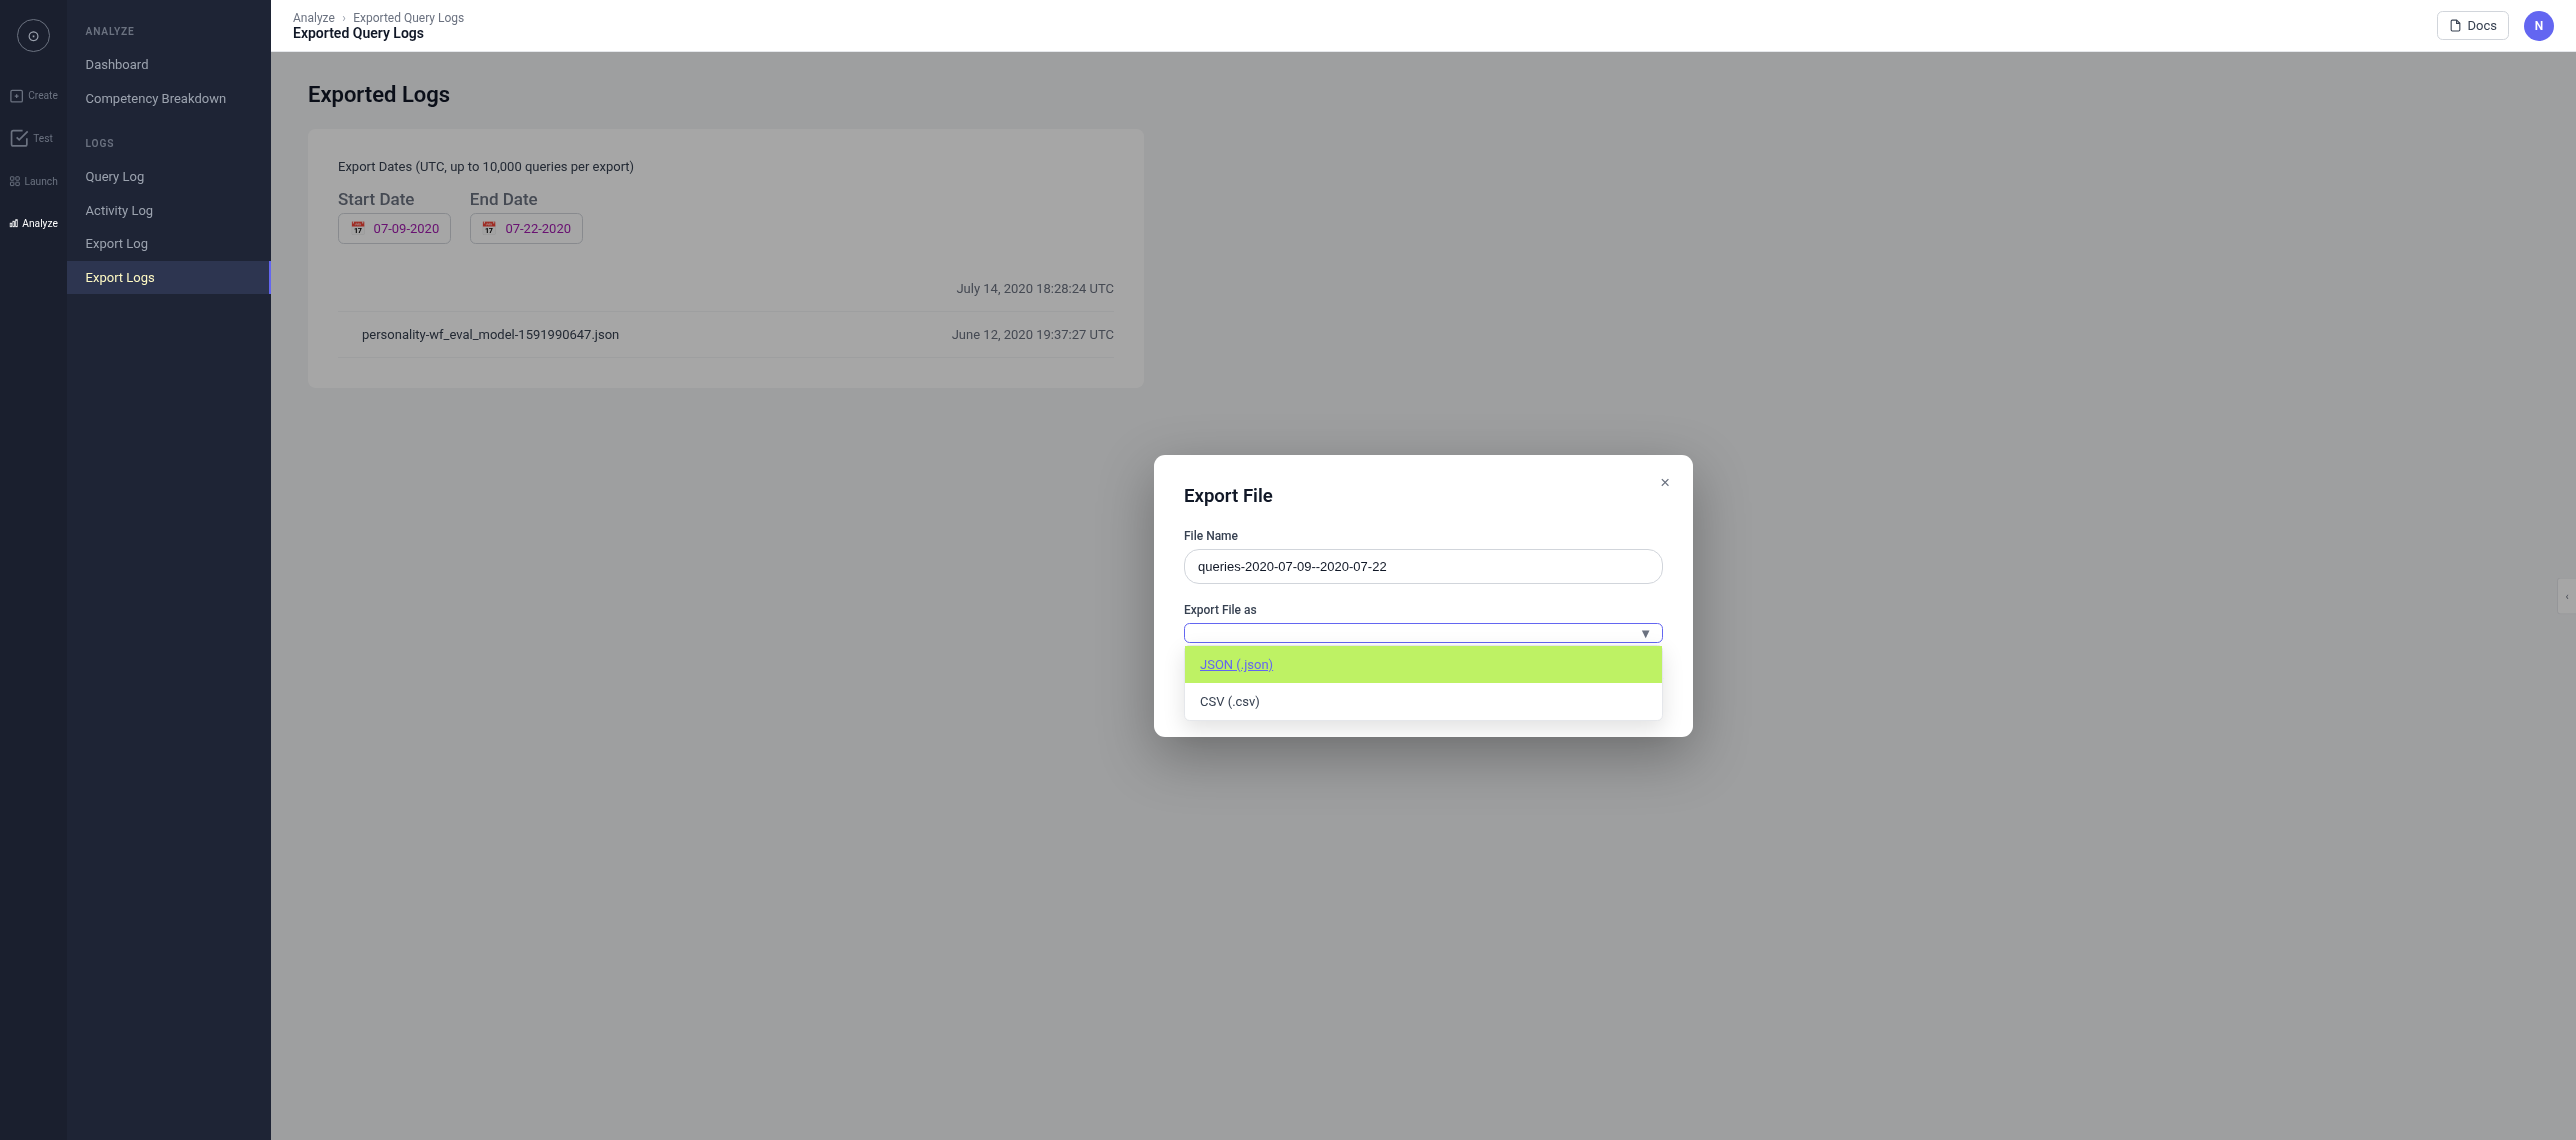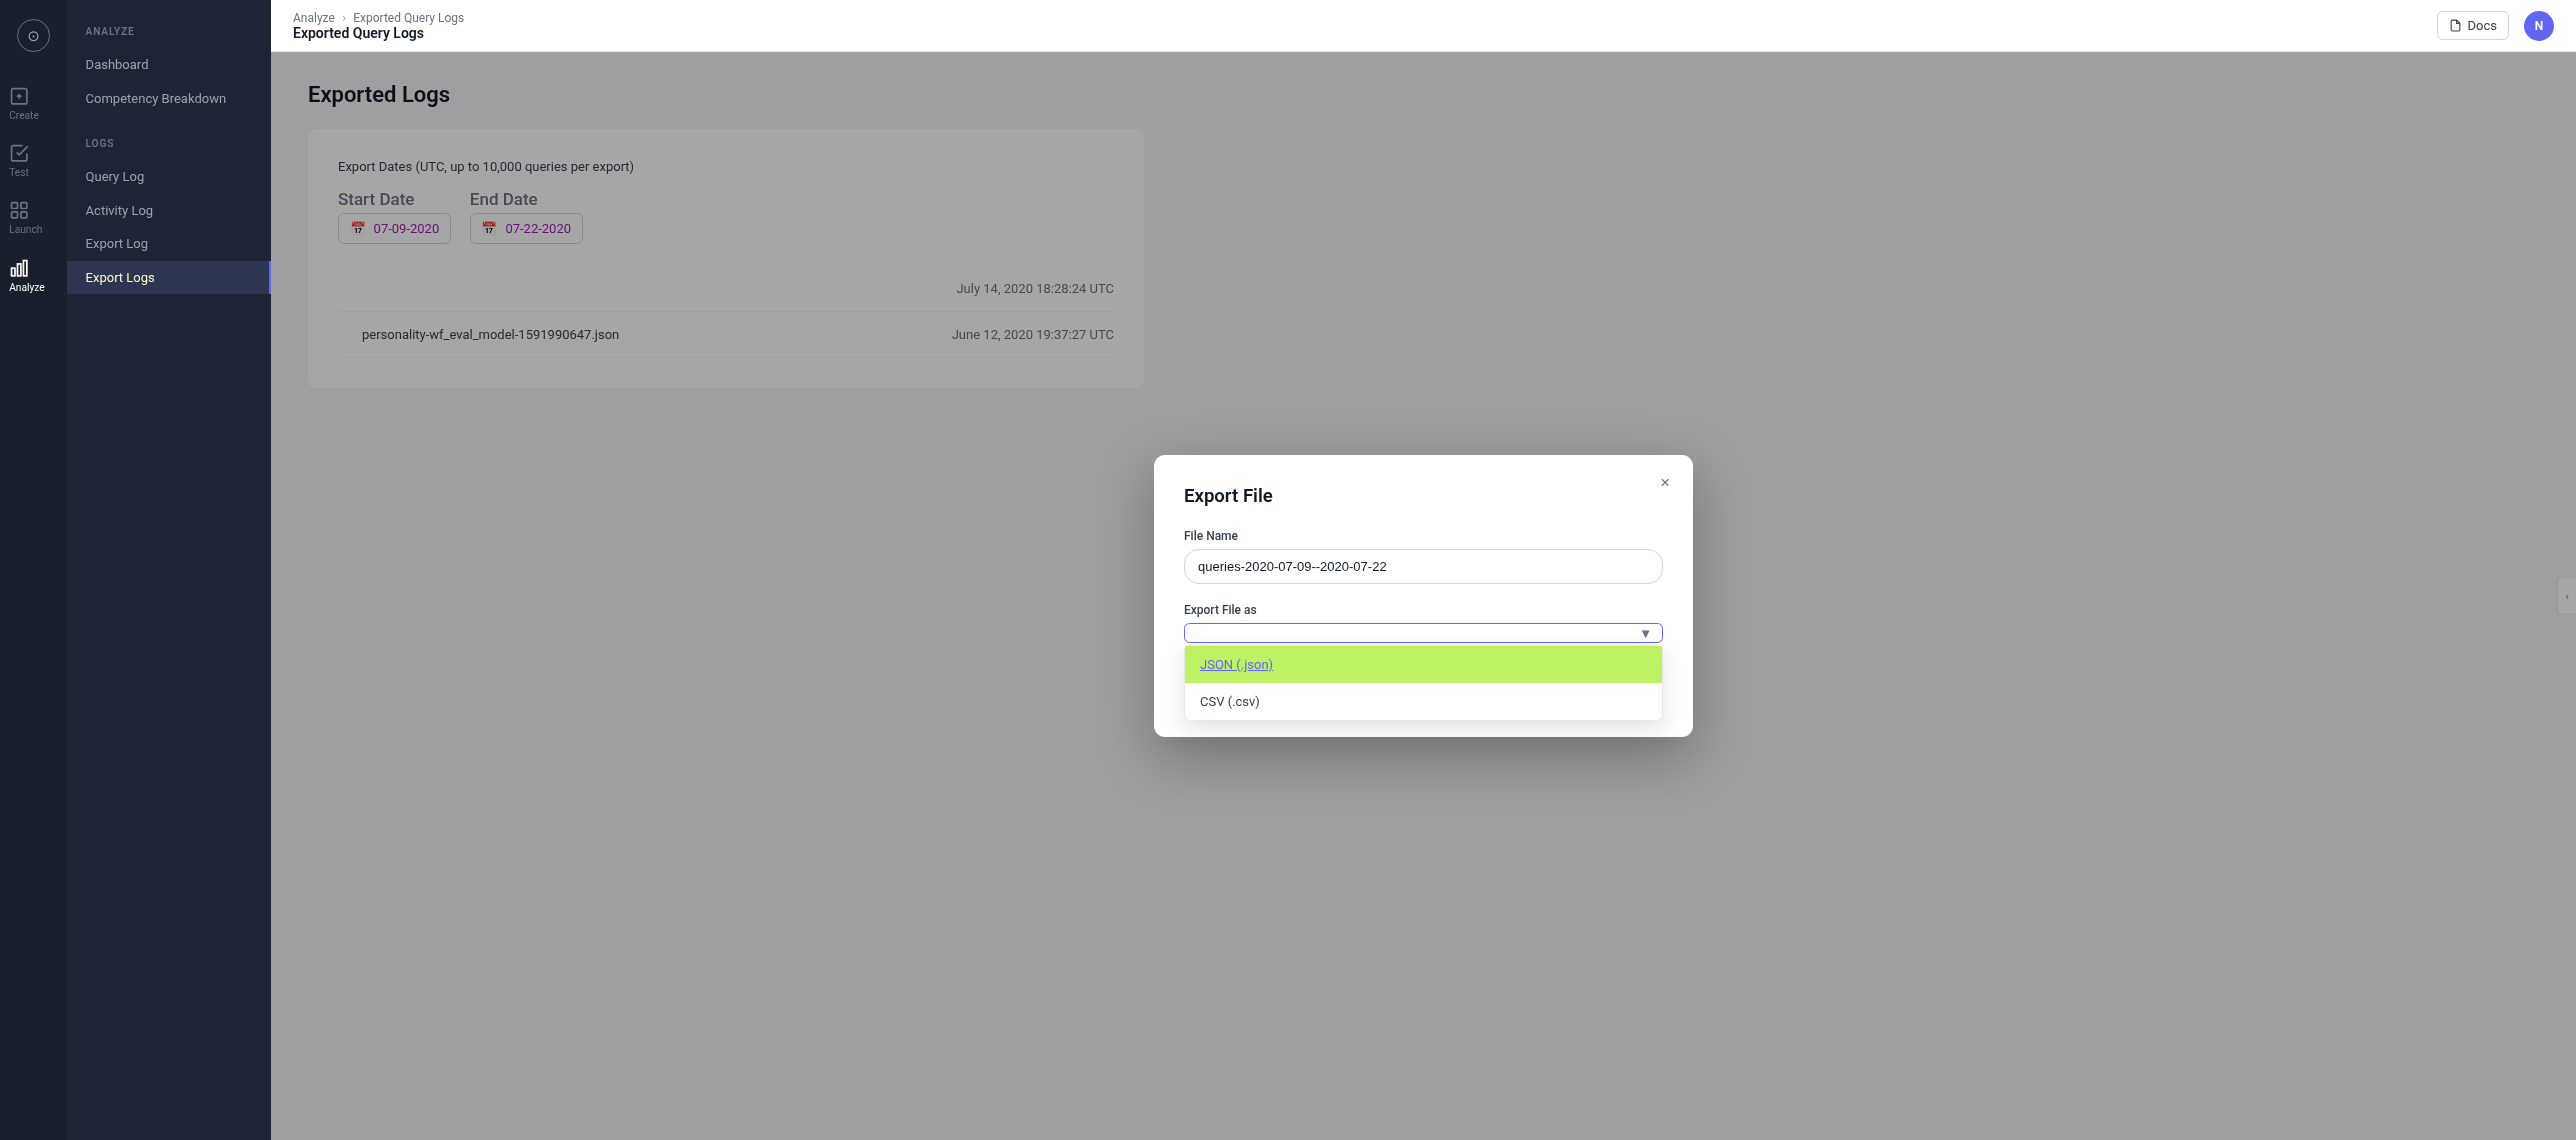--- a/index.html
+++ b/index.html
@@ -30,22 +30,22 @@
       border: 1.9px solid #6b7280;
       border-radius: 50%;
       display: flex;
       align-items: center;
       justify-content: center;
       color: #9ca3af;
       font-size: 15px;
     }
     .nav-item {
       display: flex;
-      flex-direction: column;
-      align-items: flex-start;
+      flex-direction: row;
+      align-items: center;
       gap: 3.7px;
       padding: 7.4px 3.7px;
       cursor: pointer;
       border-radius: 7.4px;
       width: 56px;
       color: #6b7280;
       font-size: 10.2px;
     }
     .nav-item.active { color: #ffffff; }
     .nav-item svg { width: 20.4px; height: 20.4px; }

